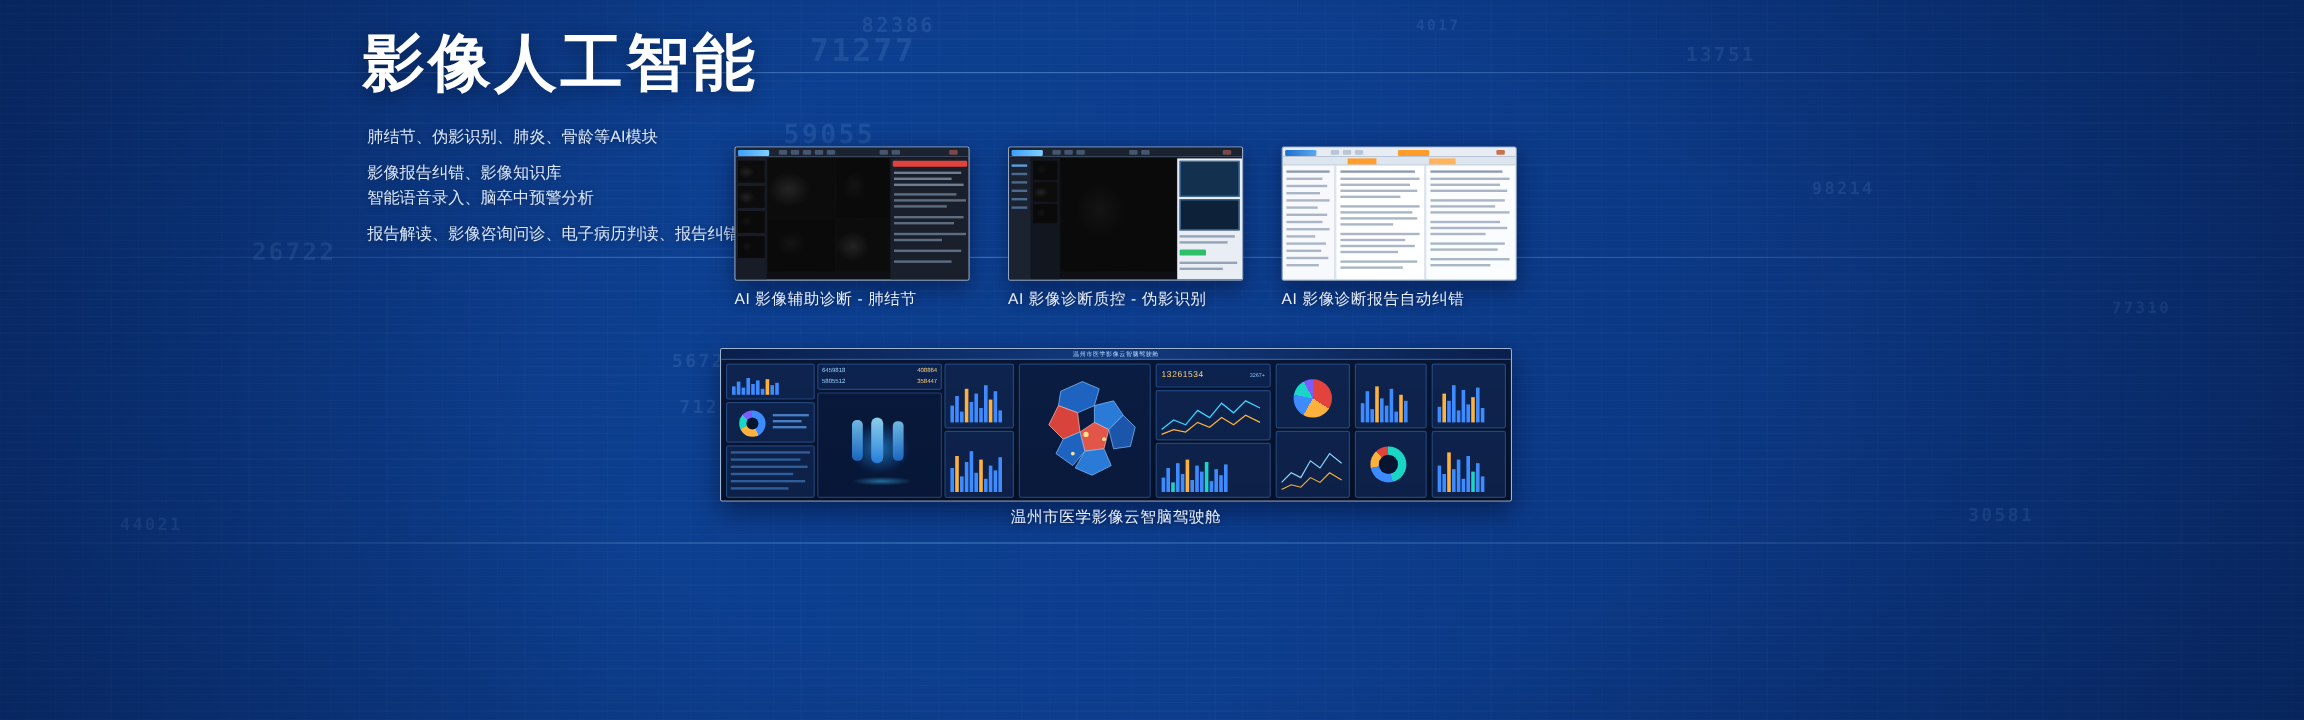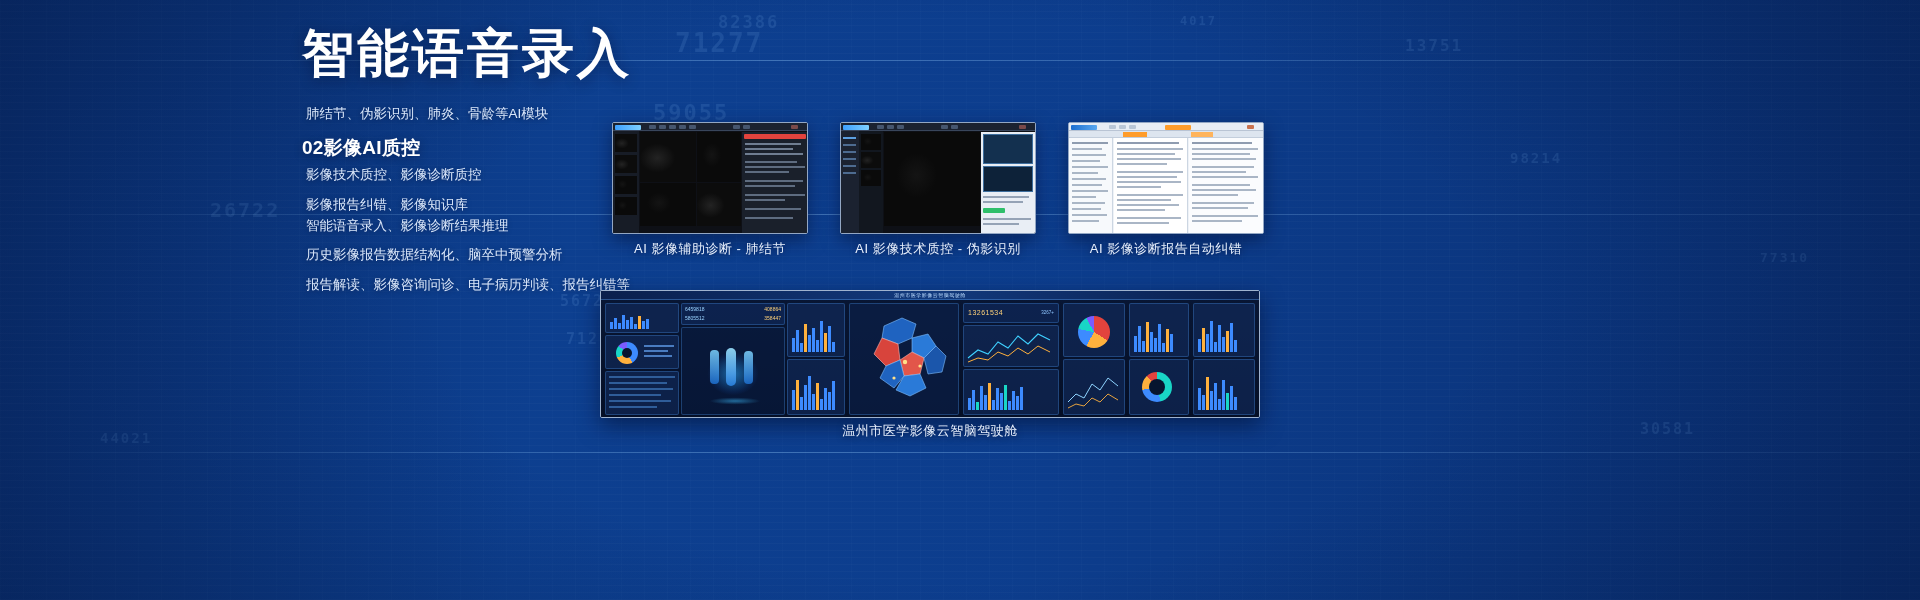--- a/index.html
+++ b/index.html
@@ -92,21 +92,21 @@
     background:#0e1016;
     border:1px solid #93a7c4;
     border-radius:2px;
     overflow:hidden;
     box-shadow:0 6px 18px rgba(0,12,45,.5);
   }
   .cap {
     position:absolute;
     color:#e8f0fd;
     font-size:13px;
-    text-align:center;
+    text-align:left;
     letter-spacing:.5px;
     text-shadow:0 1px 6px rgba(0,10,40,.6);
     white-space:nowrap;
   }
 
   
   .tbar { position:absolute; left:0; right:0; top:0; height:8px; background:#1b2230; border-bottom:1px solid #39465c; }
   .tbar.light { background:#e8edf4; border-bottom:1px solid #b9c4d4; }
   .logo { position:absolute; left:2px; top:1.5px; width:26px; height:5px; background:linear-gradient(90deg,#3da0ff,#7fd0ff); border-radius:1px; }
   .tbtn { position:absolute; top:2px; width:7px; height:4px; background:#46566f; border-radius:1px; }
@@ -180,48 +180,39 @@
     <div class="bignum" style="left: 566px; top: 330px; font-size: 15px;">71277</div>
     <div class="bignum" style="left: 1510px; top: 150px; font-size: 14px;">98214</div>
     <div class="bignum" style="left: 1640px; top: 420px; font-size: 15px;">30581</div>
     <div class="bignum" style="left: 100px; top: 430px; font-size: 14px;">44021</div>
     <div class="bignum" style="left: 1760px; top: 250px; font-size: 13px;">77310</div>
   </div>
 <div class="vignette"></div>
 
 <div class="left">
 
-  <div class="headline">智能语音录入</div>
+  <div class="headline">影像人工智能</div>
 
   <div class="feature-list">
 
     <div class="feature">
       <div class="f-sub">
         <span>肺结节、伪影识别、肺炎、骨龄等AI模块</span>
       </div>
     </div>
 
-    <div class="feature">
-      <div class="f-title">02影像AI质控</div>
-      <div class="f-sub">
-        <span>影像技术质控、影像诊断质控</span>
-      </div>
-    </div>
 
     <div class="feature">
       <div class="f-sub">
         <span>影像报告纠错、影像知识库</span>
-        <span>智能语音录入、影像诊断结果推理</span>
+        <span>智能语音录入、脑卒中预警分析</span>
       </div>
     </div>
 
     <div class="feature">
-      <div class="f-sub">
-        <span>历史影像报告数据结构化、脑卒中预警分析</span>
-      </div>
     </div>
 
     <div class="feature">
       <div class="f-sub">
         <span>报告解读、影像咨询问诊、电子病历判读、报告纠错等</span>
       </div>
     </div>
 
   </div>
 </div>
@@ -317,21 +308,21 @@
   <div class="mini" style="left:140px;top:9px;right:0;bottom:0;background:#e9eef5;">
     <div class="mini" style="left:2px;top:2px;width:50px;height:30px;background:#13304f;border:1px solid #3d6e9e;"></div>
     <div class="mini" style="left:2px;top:34px;width:50px;height:26px;background:#0d2239;border:1px solid #3d6e9e;"></div>
     <div class="txtline" style="left:2px;top:64px;width:46px;background:#95a3b6;"></div>
     <div class="txtline" style="left:2px;top:69px;width:40px;background:#95a3b6;"></div>
     <div class="greenbar" style="left:2px;top:76px;width:22px;height:5px;border-radius:1px;"></div>
     <div class="txtline" style="left:2px;top:86px;width:48px;background:#95a3b6;"></div>
     <div class="txtline" style="left:2px;top:91px;width:36px;background:#95a3b6;"></div>
   </div>
 </div>
-<div class="cap" style="left:840px; top:240px; width:196px;">AI 影像技术质控 - 伪影识别</div>
+<div class="cap" style="left:840px; top:240px; width:196px;">AI 影像诊断质控 - 伪影识别</div>
 
 <div class="panel" style="left:1068px; top:122px; width:196px; height:112px; background:#eef2f7;">
   <div class="tbar light">
     <div class="logo" style="background:linear-gradient(90deg,#1d6fd0,#5aa8f0);"></div>
     <div class="tbtn" style="left:40px;background:#b9c6d6;"></div>
     <div class="tbtn" style="left:50px;background:#b9c6d6;"></div>
     <div class="tbtn" style="left:60px;background:#b9c6d6;"></div>
     <div class="hdrbar" style="left:96px;top:1.5px;width:26px;height:5px;border-radius:1px;"></div>
     <div class="tbtn" style="left:178px;background:#c8724f;"></div>
   </div>

